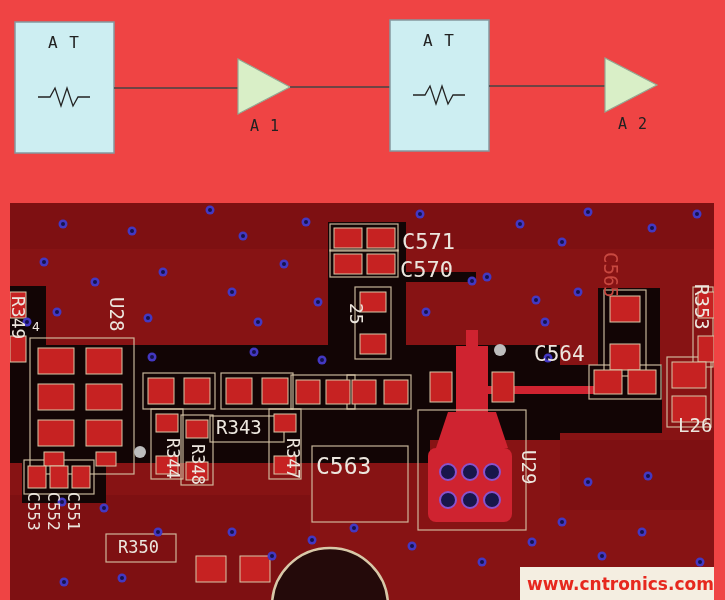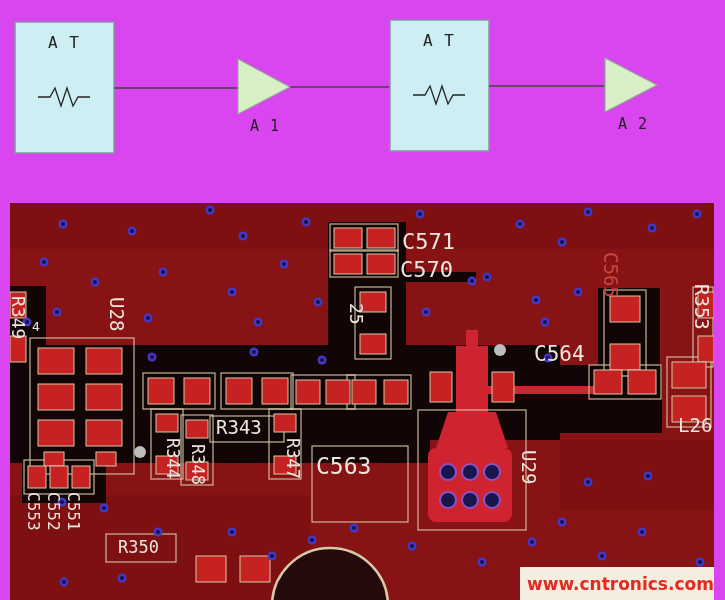--- a/index.html
+++ b/index.html
@@ -1,16 +1,16 @@
 <!DOCTYPE html>
 <html><head>
 <meta charset="utf-8">
 <style>
   html,body{margin:0;padding:0;background:#ffffff;}
-  .stage{position:relative;width:725px;height:600px;background:#d946ef;overflow:hidden;
+  .stage{position:relative;width:725px;height:600px;background:#ef4444;overflow:hidden;
          font-family:"DejaVu Sans Mono", monospace;}
   svg{display:block;}
   .at-box{stroke:#85989f;stroke-width:1.5;}
   .amp-tri{stroke:#93a893;stroke-width:1.2;}
   .sch-label{font-size:16px;fill:#222222;letter-spacing:1px;font-family:"DejaVu Sans Mono",monospace;}
   .amp-label{font-size:15px;fill:#222222;letter-spacing:1px;font-family:"DejaVu Sans Mono",monospace;}
   .att-symbol{fill:none;stroke:#222222;stroke-width:1.3;}
   .wire{stroke:#454545;stroke-width:1.4;}
   .wm-text{font-size:17px;font-weight:bold;font-family:"DejaVu Sans",sans-serif;}
 </style>

